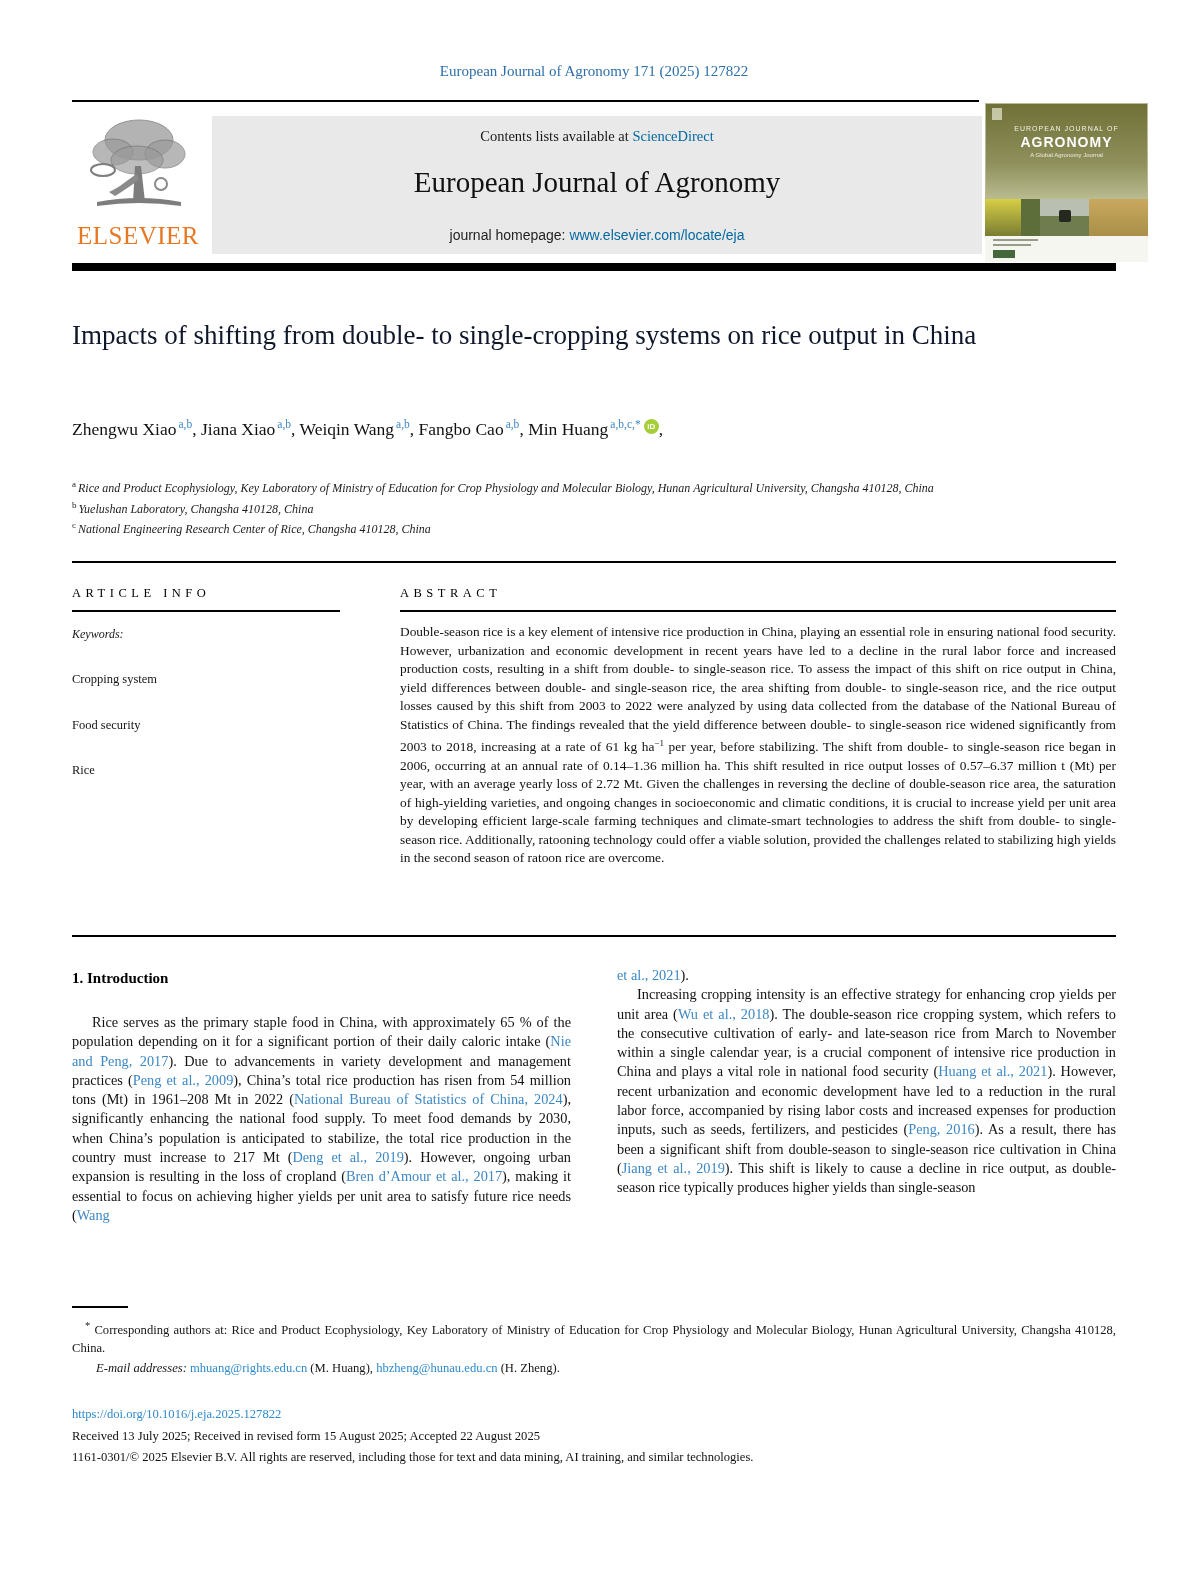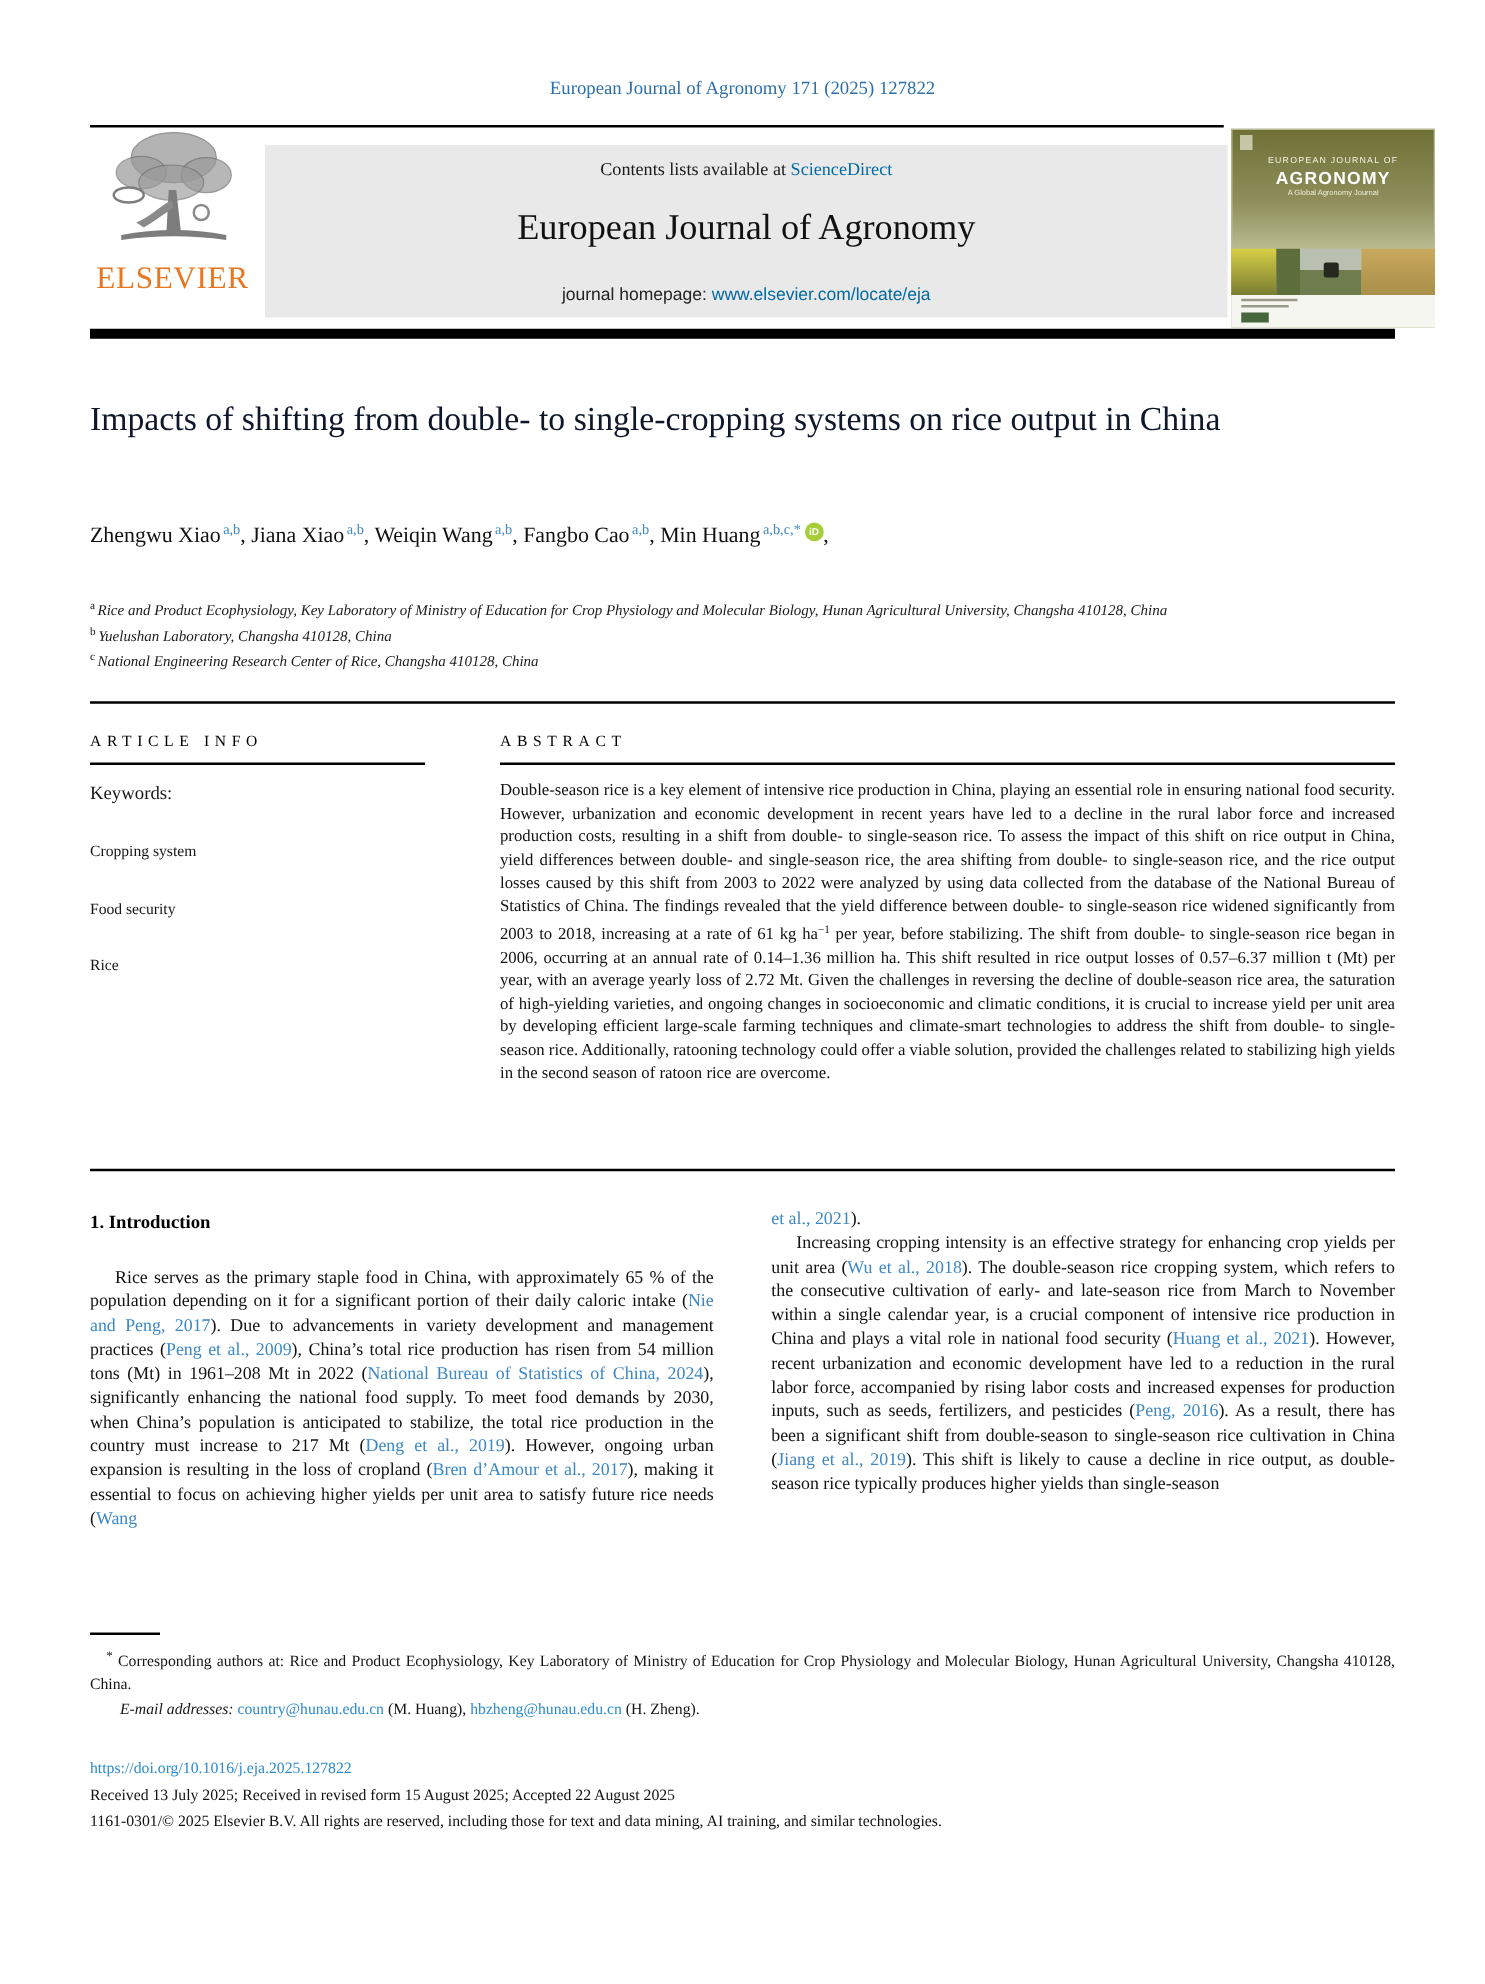--- a/index.html
+++ b/index.html
@@ -10,21 +10,21 @@
   
   .citation { position:absolute; top:63px; left:0; width:100%; text-align:center;
     font-size:15px; color:#2d6fa8; }
   
   .rule-top    { position:absolute; top:100px; left:72px; width:907px; height:2px; background:#000; }
   .black-bar   { position:absolute; top:263px; left:72px; width:1044px; height:8px; background:#000; }
   .rule-mid    { position:absolute; left:72px; width:1044px; height:2px; background:#000; }
   .rule-info   { top:561px; }
   .rule-abs-bottom { top:935px; }
   
-  .elsevier-block { position:absolute; left:70px; top:100px; width:136px; height:140px; text-align:center; }
+  .elsevier-block { position:absolute; left:70px; top:114px; width:136px; height:140px; text-align:center; }
   .elsevier-word { font-size:25px; color:#e87722; letter-spacing:0.5px; margin-top:0px; }
   .banner { position:absolute; left:212px; top:116px; width:770px; height:138px; background:#e9e9e9; }
   .banner-contents { position:absolute; top:12px; width:100%; text-align:center; font-size:14.5px; color:#1a1a1a; }
   .banner-title { position:absolute; top:50px; width:100%; text-align:center; font-size:29px; color:#111; }
   .banner-home { position:absolute; bottom:11px; width:100%; text-align:center;
     font-family:"Liberation Sans", sans-serif; font-size:14px; color:#222; }
   .link-blue { color:#0369a1; }
   .cite-link { color:#3c87c4; }
   
   .cover { position:absolute; left:985px; top:103px; width:163px; height:159px;
@@ -57,21 +57,21 @@
   .affiliations { position:absolute; top:477px; left:72px; width:884px;
     font-size:12px; font-style:italic; line-height:15.5px; color:#1a1a1a; }
   .affiliations sup { font-size:9px; font-style:normal; margin-right:2px; }
   .aff-row { margin-bottom:1px; }
   
   .info-abs { position:absolute; top:586px; left:72px; width:1044px; }
   .col-info { position:absolute; left:0; top:0; width:268px; }
   .col-abs  { position:absolute; left:328px; top:0; width:716px; }
   .sec-heading { font-size:12.5px; letter-spacing:4.5px; color:#000; }
   .heading-rule { margin-top:9px; height:2px; background:#000; }
-  .kw-label { margin-top:15px; font-size:15px; }
+  .kw-label { margin-top:15px; font-style:italic; font-size:12px; }
   .kw { font-size:12.5px; line-height:16.5px;margin-top:29px; }
   .abs-text { margin-top:11px; font-size:13.4px; line-height:18.5px; text-align:justify; color:#111; }
   .abs-text sup { font-size:9px; }
   
   .intro { position:absolute; top:966px; left:72px; width:1044px; display:flex; gap:46px; }
   .intro .col { width:499px; }
   .intro h2 { font-size:15px; font-weight:bold; margin:4px 0 26px 0; color:#000; }
   .intro p { font-size:14.3px; line-height:19.3px; text-align:justify; margin:0; color:#111; }
   .intro p.indent { text-indent:20px; }
   
@@ -189,21 +189,21 @@
       <p><span class="cite-link">et al., 2021</span><span>).</span></p>
       <p class="indent"><span>Increasing cropping intensity is an effective strategy for enhancing crop yields per unit area (</span><span class="cite-link">Wu et al., 2018</span><span>). The double-season rice cropping system, which refers to the consecutive cultivation of early- and late-season rice from March to November within a single calendar year, is a crucial component of intensive rice production in China and plays a vital role in national food security (</span><span class="cite-link">Huang et al., 2021</span><span>). However, recent urbanization and economic development have led to a reduction in the rural labor force, accompanied by rising labor costs and increased expenses for production inputs, such as seeds, fertilizers, and pesticides (</span><span class="cite-link">Peng, 2016</span><span>). As a result, there has been a significant shift from double-season to single-season rice cultivation in China (</span><span class="cite-link">Jiang et al., 2019</span><span>). This shift is likely to cause a decline in rice output, as double-season rice typically produces higher yields than single-season</span></p>
     </div>
   </div>
 
   <div class="footnotes">
     <div class="fn-rule"></div>
     <div class="fn-corresponding"><sup>*</sup><span> Corresponding authors at: Rice and Product Ecophysiology, Key Laboratory of Ministry of Education for Crop Physiology and Molecular Biology, Hunan Agricultural University, Changsha 410128, China.</span></div>
     <div class="fn-email">
       <span class="lbl">E-mail addresses:</span>
-      <span class="email-link">country@hunau.edu.cn</span><span> (M. Huang), </span><span class="email-link">hbzheng@hunau.edu.cn</span><span> (H. Zheng).</span>
+      <span class="email-link">mhuang@rights.edu.cn</span><span> (M. Huang), </span><span class="email-link">hbzheng@hunau.edu.cn</span><span> (H. Zheng).</span>
     </div>
   </div>
 
   <div class="pfooter">
     <div class="doi">https://doi.org/10.1016/j.eja.2025.127822</div>
     <div>Received 13 July 2025; Received in revised form 15 August 2025; Accepted 22 August 2025</div>
     <div>1161-0301/© 2025 Elsevier B.V. All rights are reserved, including those for text and data mining, AI training, and similar technologies.</div>
   </div>
 
 </div>

